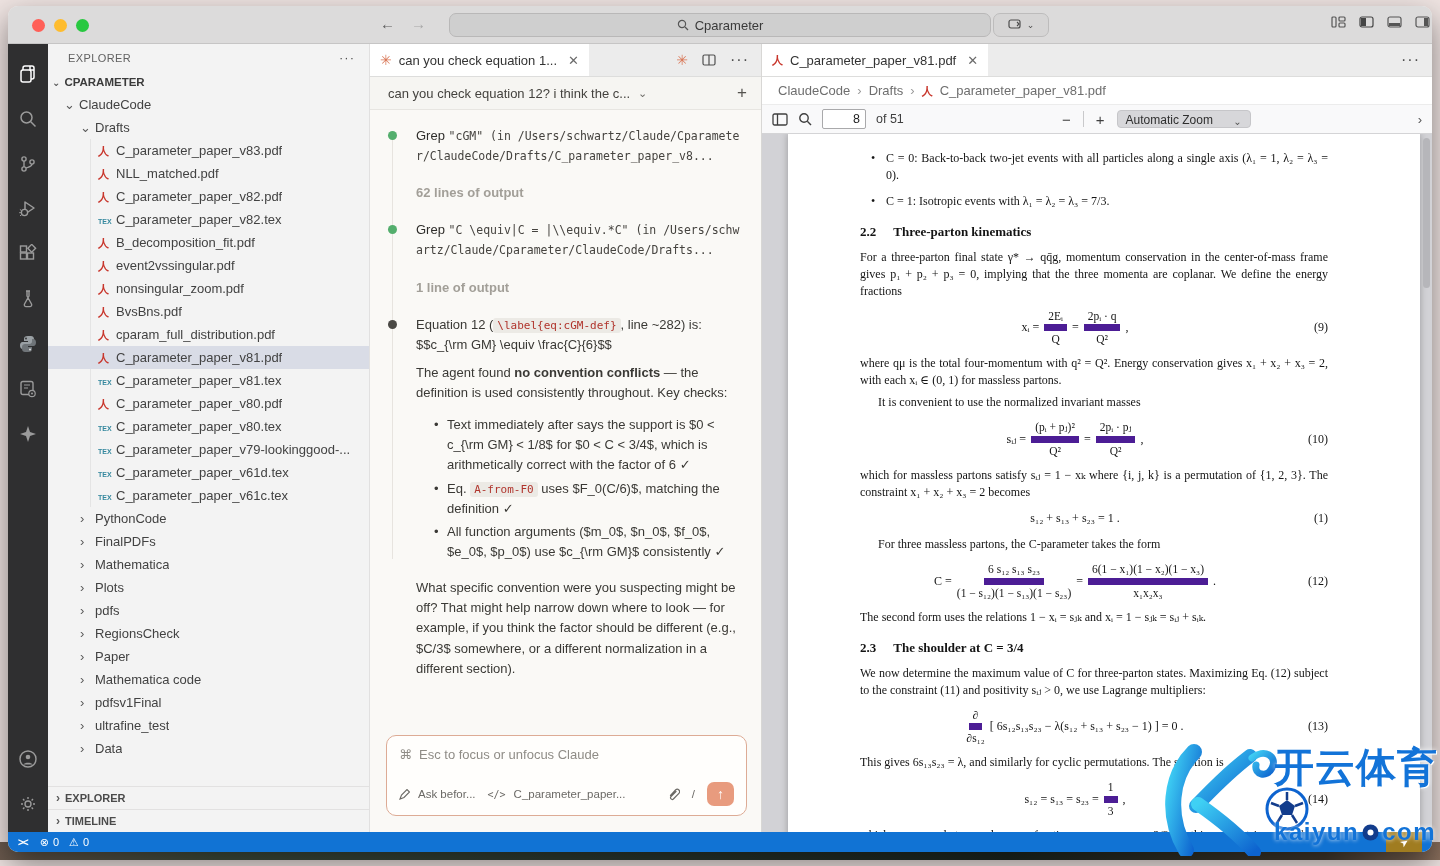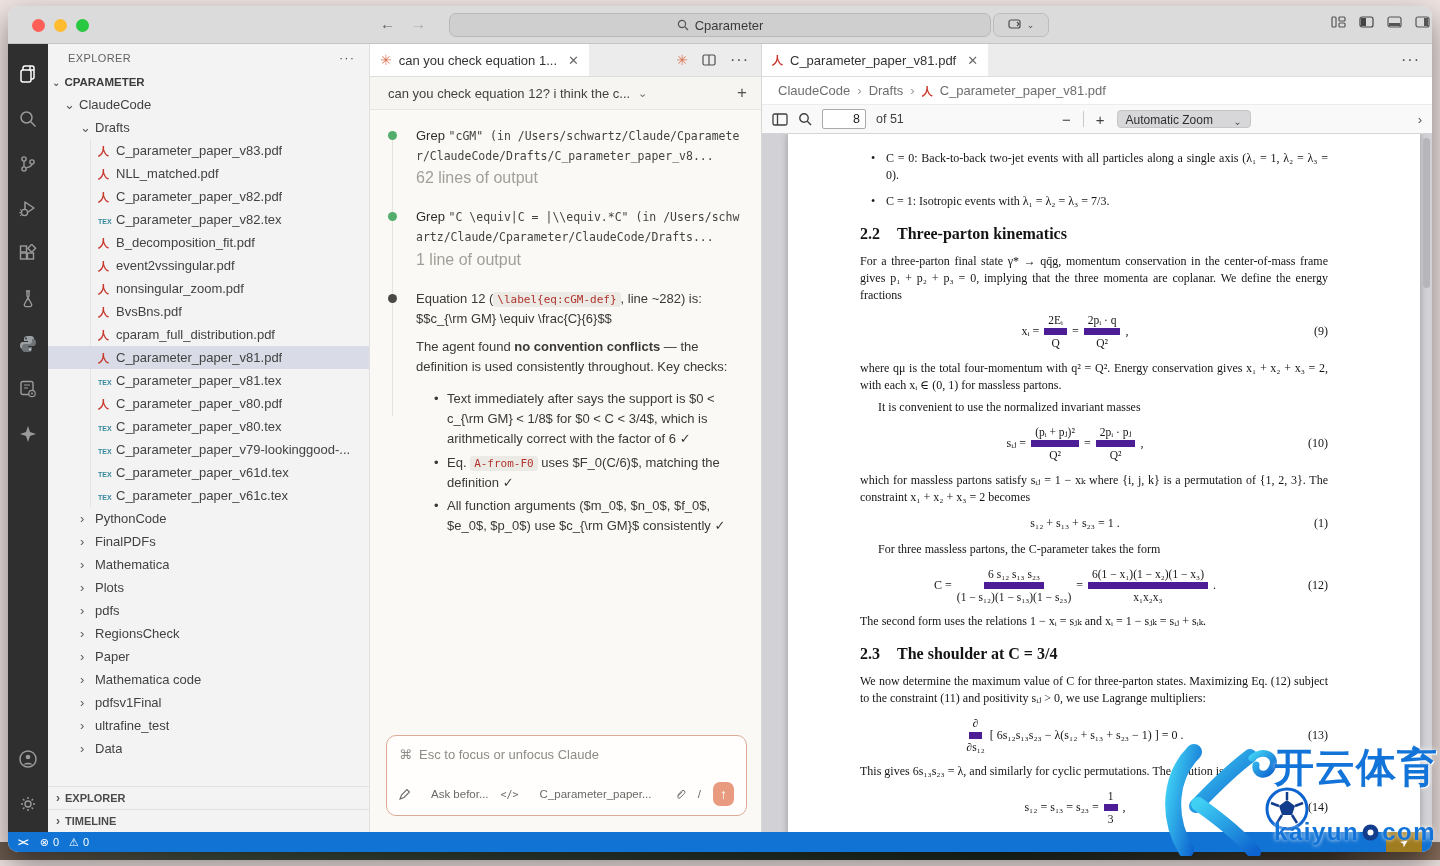--- a/index.html
+++ b/index.html
@@ -77,34 +77,34 @@
   .chat-head .plus { margin-left:auto; font-size:17px; color:#55534f; font-weight:400; }
   .chat-scroll { flex:1; min-height:0; overflow:hidden; padding:16px 16px 0 18px; position:relative; }
   .msgs { position:relative; }
   .msgs::before { content:""; position:absolute; left:4px; top:8px; bottom:120px; width:1px; background:#e7e4df; }
   .citem { position:relative; padding-left:28px; margin-bottom:20px; }
   .dot { position:absolute; left:0px; top:5px; width:9px; height:9px; border-radius:50%; background:#4a4945; }
   .s-green .dot { background:#53ae6d; }
   .cline { font-size:13px; color:#3c3a36; line-height:1.55; }
   .tname { font-weight:400; color:#2e2d2a; }
   .tcode { font-size:11.5px; color:#45433f; word-break:break-all; }
-  .cmeta { font-size:16px; color:#a29f98; margin-top:3px; }
+  .cmeta { font-size:13px; color:#a29f98; margin-top:19px;font-weight:bold; }
   .msgtext { font-size:13px; color:#3a3935; line-height:1.55; }
   .codechip { background:#eceae5; color:#b0342c; border-radius:3px; padding:1px 4px; font-size:11px; }
   .boldseg { font-weight:700; }
   .checks { list-style:none; margin:12px 0 14px 2px; padding-left:16px; }
   .check { position:relative; padding-left:13px; margin:3px 0; font-size:13px; color:#3a3935; line-height:1.55; }
   .check::before { content:"•"; position:absolute; left:0; top:0; }
   .closing { margin-top:16px; }
 
   .chat-input { flex:none; margin:10px 14px 16px 16px; background:#fffefc; border:1.5px solid #ddab95; border-radius:10px;
     padding:11px 12px 9px; }
   .ci-ph { font-size:13px; color:#8f8c86; display:flex; gap:7px; align-items:center; }
   .ci-row { margin-top:20px; display:flex; align-items:center; gap:12px; font-size:11.5px; color:#6b6965; }
-  .ci-item { display:flex; align-items:center; gap:21px; white-space:nowrap; }
+  .ci-item { display:flex; align-items:center; gap:8px; white-space:nowrap; }
   .ci-spacer { flex:1; }
   .send { width:27px; height:24px; background:#e89b7e; border-radius:7px; color:#fff; display:flex; align-items:center;
     justify-content:center; font-size:14px; }
 
   
   .pdfpanel { flex:1; min-width:0; display:flex; flex-direction:column; background:#fff; }
   .crumbs { height:27px; flex:none; display:flex; align-items:center; gap:7px; padding:0 16px; font-size:13px; color:#6e6e6e; background:#fff; }
   .crumbs .sep { color:#9a9a9a; }
   .pdficon::before { content:"人"; color:#c8352b; font-weight:700; font-size:11px; }
   .pdftoolbar { height:30px; flex:none; background:#f9f9fa; border-top:1px solid #ececec; border-bottom:1px solid #d4d4d6;
@@ -119,21 +119,21 @@
   .tb-right { margin-left:auto; font-size:13px; color:#555; }
   .pdfarea { flex:1; min-height:0; background:#d2d2d6; position:relative; overflow:hidden; }
   .page { position:absolute; left:26px; right:12px; top:0; bottom:-6px; background:#fff; box-shadow:0 0 7px rgba(0,0,0,.28);
     padding:13px 92px 0 72px; font-family:"Liberation Serif","DejaVu Serif","DejaVu Sans",serif; font-size:12px; color:#141414; overflow:hidden; }
   .vscroll { position:absolute; right:2px; top:4px; width:7px; height:150px; background:#b6b6ba; border-radius:4px; }
   .pline { line-height:1.42; }
   .pline.t-p { text-align:justify; margin:5px 0; }
   .pline.t-p.ind { text-indent:1.5em; }
   .pline.t-bullet { margin:3px 0 9px 26px; position:relative; text-align:justify; }
   .pline.t-bullet::before { content:"•"; position:absolute; left:-15px; }
-  .pline.t-h { font-weight:700; font-size:16px; margin:13px 0 7px; }
+  .pline.t-h { font-weight:700; font-size:13px; margin:13px 0 7px; }
   .pline.t-h .hnum { margin-right:17px; }
   .pline.t-eq { margin:9px 0; }
   .eqwrap { display:flex; align-items:center; width:100%; }
   .eqmid { flex:1; display:flex; justify-content:center; align-items:center; gap:5px; flex-wrap:nowrap; }
   .seg { display:inline-flex; align-items:center; }
   .eqt { white-space:nowrap; }
   .frac { display:inline-flex; flex-direction:column; align-items:center; font-size:11.5px; line-height:1.25; }
   .fnum { display:block; border-bottom:7px solid #4c1d95; padding:0 4px 1px; text-align:center; white-space:nowrap; }
   .fden { display:block; padding-top:1px; text-align:center; white-space:nowrap; }
   .eqno { width:38px; text-align:right; flex:none; }
@@ -536,20 +536,21 @@
                   <span>The agent found </span><span class="boldseg">no convention conflicts</span><span> — the definition is used consistently throughout. Key checks:</span>
                 </div>
                 <ul class="checks">
 
                     <li class="check"><span>Text immediately after says the support is $0 &lt; c_{\rm GM} &lt; 1/8$ for $0 &lt; C &lt; 3/4$, which is arithmetically correct with the factor of 6 ✓</span></li>
 
                     <li class="check"><span>Eq. </span><span class="codechip mono">A-from-F0</span><span> uses $F_0(C/6)$, matching the definition ✓</span></li>
 
                     <li class="check"><span>All function arguments ($m_0$, $n_0$, $f_0$, $e_0$, $p_0$) use $c_{\rm GM}$ consistently ✓</span></li>
                   </ul>
+                <div class="closing">What specific convention were you suspecting might be off? That might help narrow down where to look — for example, if you think the factor should be different (e.g., $C/3$ somewhere, or a different normalization in a different section).</div>
               </div>
             </div>
           </div>
         </div>
 
         <div class="chat-input">
           <div class="ci-ph">
             <span>⌘</span>
             <span>Esc to focus or unfocus Claude</span>
           </div>

